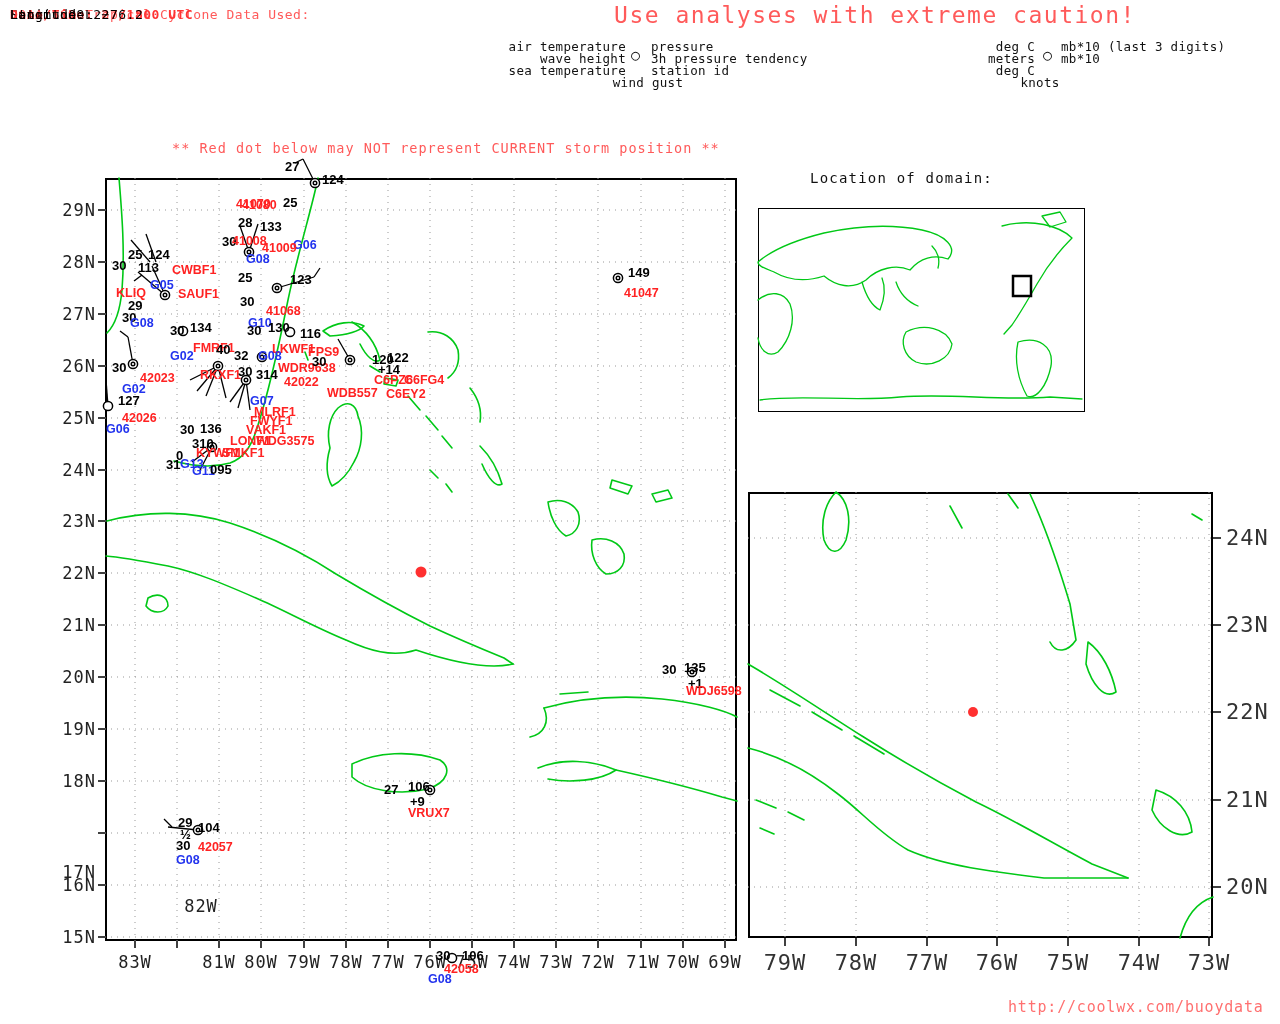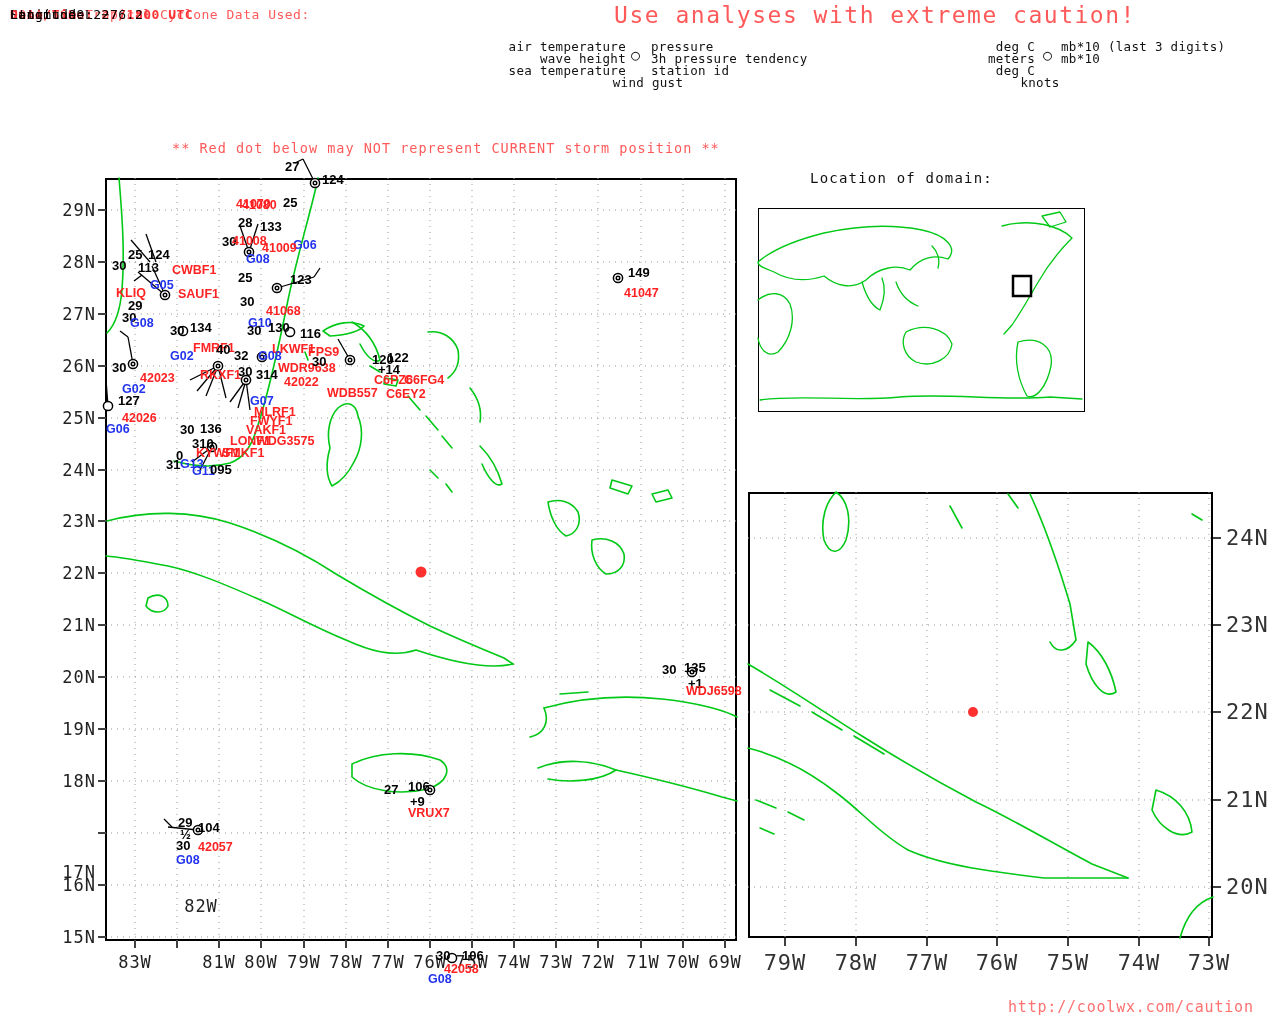--- a/index.html
+++ b/index.html
@@ -260,21 +260,21 @@
   <div class="lg lgL2" style="top:53px">meters</div>
   <div class="lg lgR2" style="top:53px">mb*10</div>
   <div class="lg lgL2" style="top:65px">deg C</div>
   <div class="lgc" style="left:1043px;top:49px">○</div>
   <div class="lg" style="left:980px;top:77px;width:120px;text-align:center">knots</div>
 
   <div class="warn">** Red dot below may NOT represent CURRENT storm position **</div>
 
   <div class="insetTitle">Location of domain:</div>
 
-  <div class="url">http://coolwx.com/caution</div>
+  <div class="url">http://coolwx.com/buoydata</div>
 
 <div class="ax" style="position: absolute; left: 109px; top: 952px;">83W</div>
     <div class="ax" style="position: absolute; left: 151px; top: 896px; margin-left: 24px;">82W</div>
     <div class="ax" style="position: absolute; left: 193px; top: 952px;">81W</div>
     <div class="ax" style="position: absolute; left: 235px; top: 952px;">80W</div>
     <div class="ax" style="position: absolute; left: 278px; top: 952px;">79W</div>
     <div class="ax" style="position: absolute; left: 320px; top: 952px;">78W</div>
     <div class="ax" style="position: absolute; left: 362px; top: 952px;">77W</div>
     <div class="ax" style="position: absolute; left: 404px; top: 952px;">76W</div>
     <div class="ax" style="position: absolute; left: 446px; top: 952px;">75W</div>

